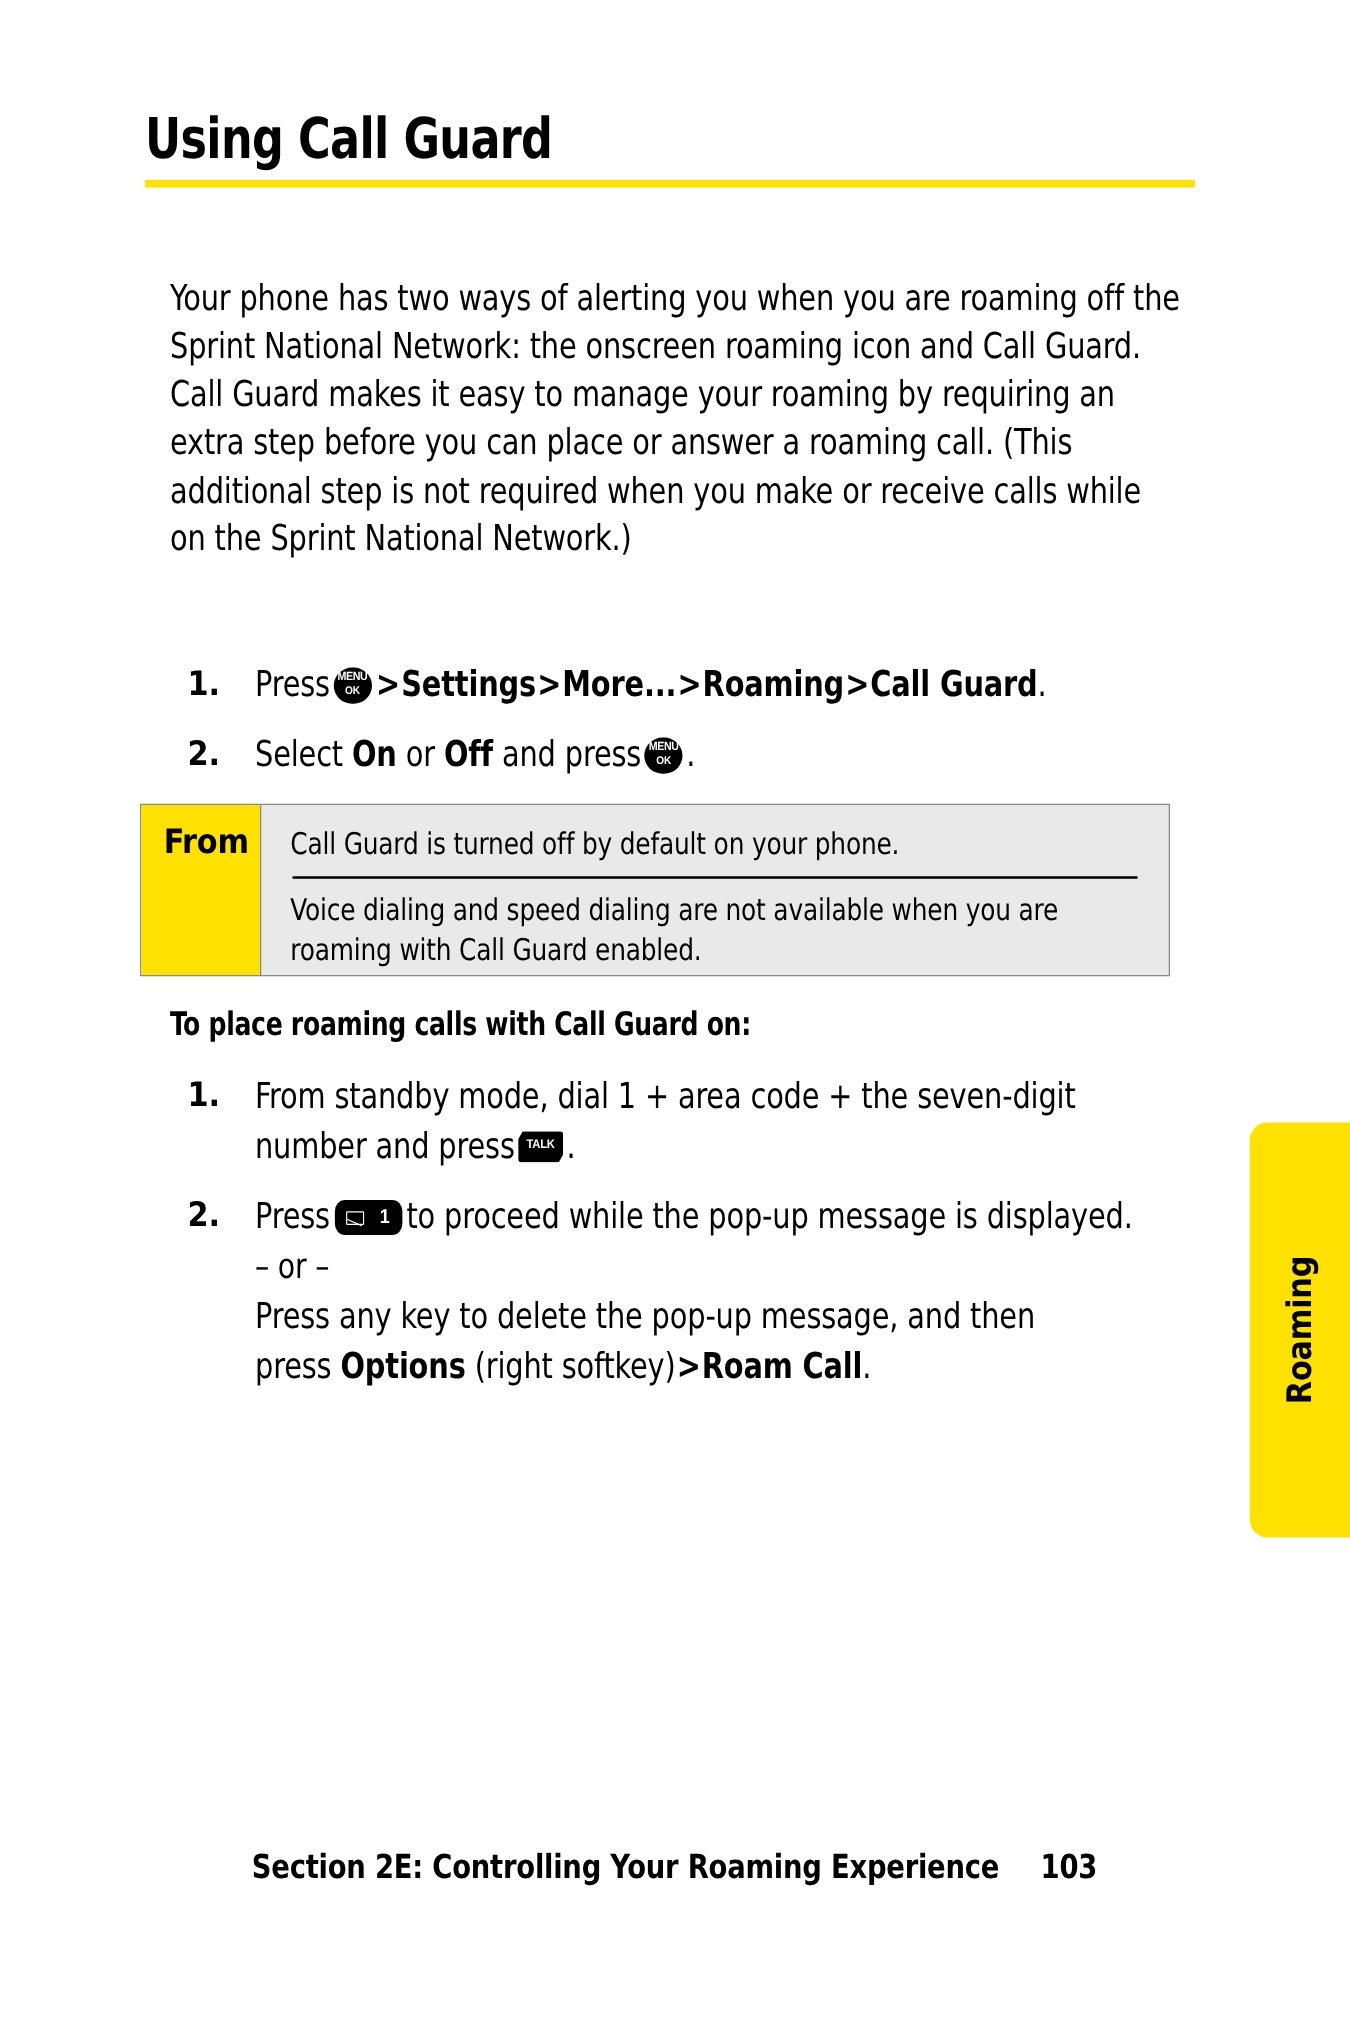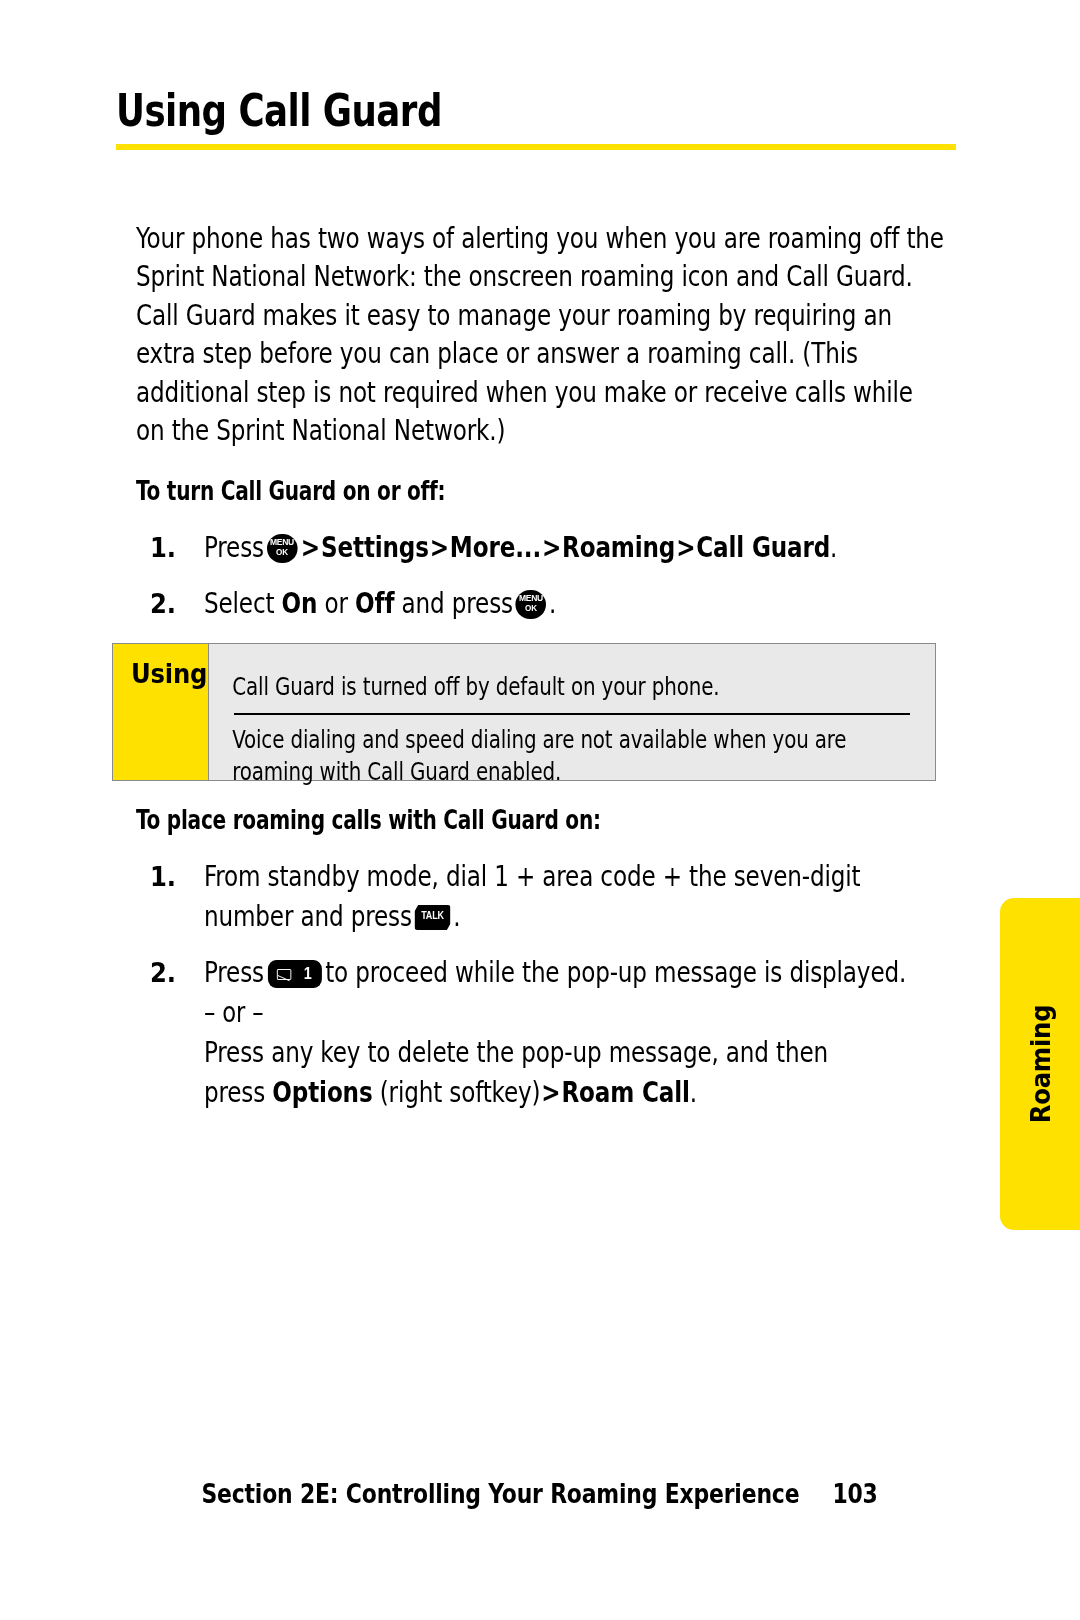--- a/index.html
+++ b/index.html
@@ -228,21 +228,20 @@
     top: 14px;
     font-family: "DejaVu Sans Condensed", "Liberation Sans Narrow", "Liberation Sans", sans-serif;
     font-size: 27px;
     font-weight: bold;
     letter-spacing: -0.2px;
   }
   .note-body {
     flex: 1 1 auto;
     padding: 3px;
     position: relative;
-    margin-top: 12px;
   }
   .note-p {
     font-family: "DejaVu Sans Condensed", "Liberation Sans Narrow", "Liberation Sans", sans-serif;
     font-size: 24px;
     line-height: 32px;
     letter-spacing: -0.15px;
     padding: 12px 16px 10px 22px;
     transform: scaleX(0.92);
     transform-origin: left top;
     width: 108%;
@@ -318,40 +317,37 @@
 
   <div class="title-block">
     <div class="page-title">Using Call Guard</div>
     <div class="title-rule"></div>
   </div>
 
   <div class="body-col">
     <div class="para">Your phone has two ways of alerting you when you are roaming off the Sprint National Network: the onscreen roaming icon and Call Guard. Call Guard makes it easy to manage your roaming by requiring an extra step before you can place or answer a roaming call. (This additional step is not required when you make or receive calls while on the Sprint National Network.)</div>
   </div>
 
-  <div style="position:absolute; left:136px; top:476px;">
-    <div class="sub-head">To turn Call Guard on or off:</div>
-  </div>
 
   <div style="position:absolute; left:136px; top:528px; width:820px;">
     <ol class="steps">
       <li>
         <span class="num">1.</span>
         <span class="step-text"><span>Press</span><span class="key-menu"><span class="kt1">MENU</span><span class="kt2">OK</span></span><span class="gt">&gt;</span><span class="b">Settings</span><span class="gt">&gt;</span><span class="b">More...</span><span class="gt">&gt;</span><span class="b">Roaming</span><span class="gt">&gt;</span><span class="b">Call Guard</span><span>.</span></span>
       </li>
       <li style="margin-top:16px;">
         <span class="num">2.</span>
         <span class="step-text"><span>Select</span>&nbsp;<span class="b">On</span>&nbsp;<span>or</span>&nbsp;<span class="b">Off</span>&nbsp;<span>and press</span><span class="key-menu"><span class="kt1">MENU</span><span class="kt2">OK</span></span><span>.</span></span>
       </li>
     </ol>
   </div>
 
   <div class="note-box">
     <div class="note-label">
-      <span>Using</span>
+      <span>From</span>
     </div>
     <div class="note-body">
       <div class="note-p">Call Guard is turned off by default on your phone.</div>
       <div class="note-divider"></div>
       <div class="note-p2">Voice dialing and speed dialing are not available when you are roaming with Call Guard enabled.</div>
     </div>
   </div>
 
   <div style="position:absolute; left:136px; top:805px;">
     <div class="sub-head">To place roaming calls with Call Guard on:</div>

